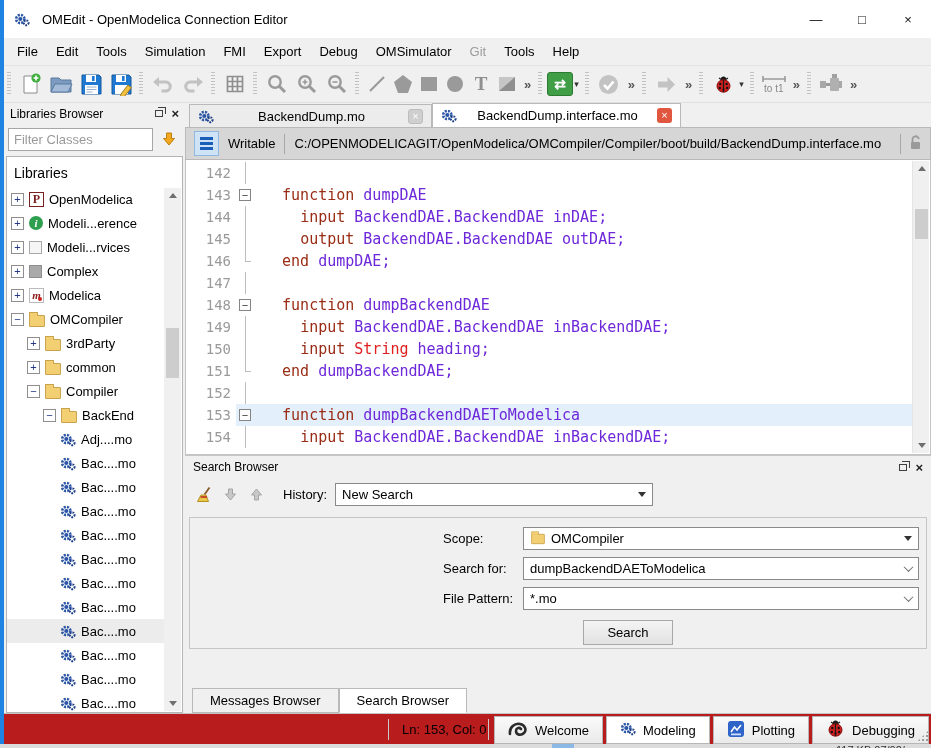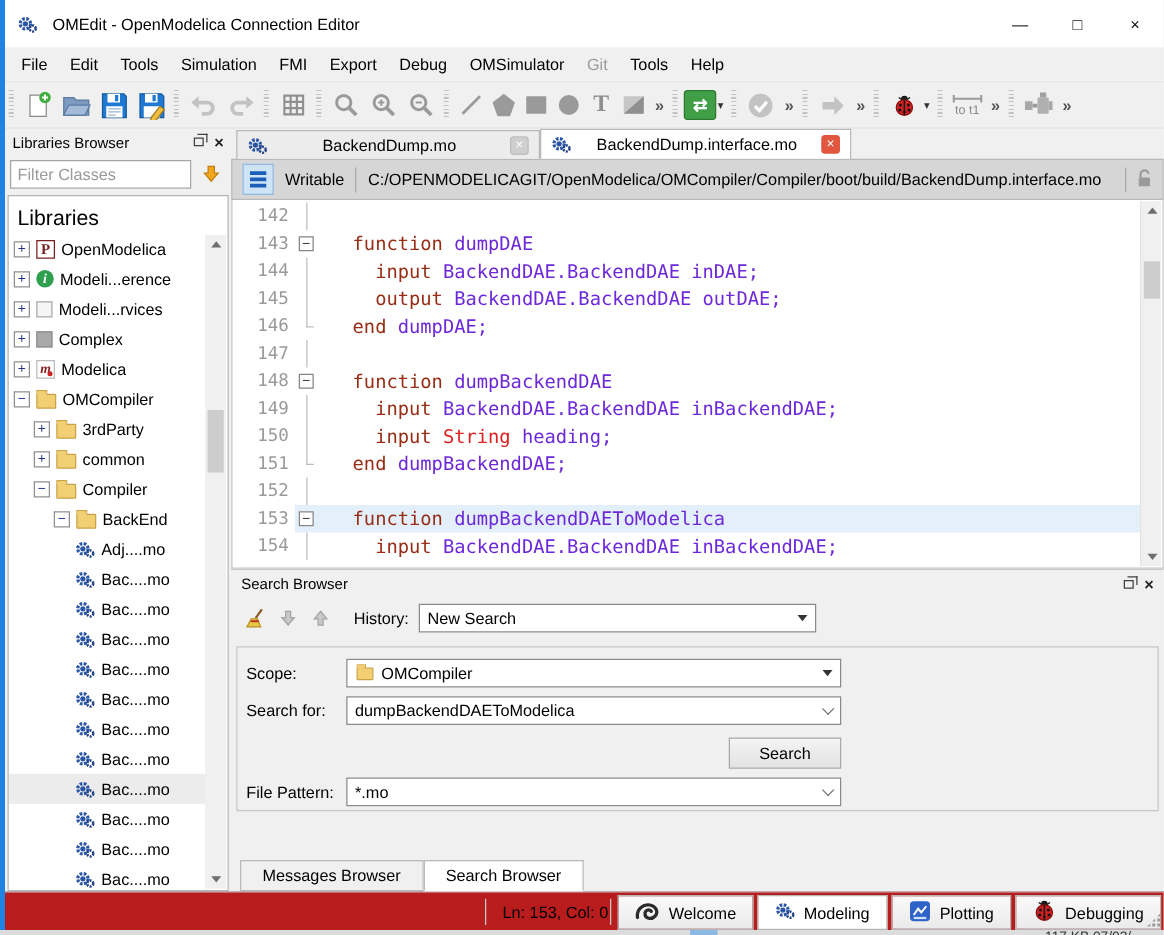--- a/index.html
+++ b/index.html
@@ -37,21 +37,21 @@
 .dock-header{height:21px;display:flex;align-items:center;padding:0 6px;font-size:12px;}
 .dock-btns{margin-left:auto;display:flex;gap:8px;align-items:center;}
 .float-btn{position:relative;width:8px;height:7px;border:1px solid #404040;}
 .float-btn::before{content:'';position:absolute;left:2px;top:-4px;width:7px;height:6px;border:1px solid #404040;border-bottom:none;border-left:none;}
 .close-x{font-size:13px;font-weight:bold;color:#222;line-height:1;}
 .filter-row{display:flex;align-items:center;padding:3px 3px 4px 4px;gap:3px;}
 .filter-input{flex:1;height:23px;border:1px solid #a6a6a6;background:#fff;padding:0 5px;font-size:13px;font-family:inherit;min-width:0;}
 .filter-input::placeholder{color:#9a9a9a;}
 .filter-btn{width:26px;height:24px;display:flex;align-items:center;justify-content:center;background:transparent;border:none;flex:none;}
 .tree{position:absolute;left:2px;top:53px;right:2px;bottom:0;background:#fff;border:1px solid #b4b4b4;overflow:hidden;}
-.tree-header{height:30px;padding:8px 0 0 7px;font-size:17px;}
+.tree-header{height:30px;padding:8px 0 0 7px;font-size:14px;}
 .tree-rows{position:absolute;left:0;top:30px;right:18px;bottom:0;}
 .tree-row{height:24px;display:flex;align-items:center;gap:5px;font-size:13px;white-space:nowrap;}
 .tree-row.selected{background:#ececec;}
 .expander{width:13px;height:13px;border:1px solid #8f8f8f;background:#fff;font-size:11px;line-height:10px;text-align:center;color:#22368f;flex:none;}
 .tree-label{overflow:hidden;}
 .ti{width:17px;height:17px;display:inline-flex;align-items:center;justify-content:center;flex:none;}
 .ti-p{width:15px;height:15px;border:1px solid #7a1f1f;color:#7a1f1f;font-weight:bold;font-family:"Liberation Serif",serif;font-size:12px;background:#fff;}
 .ti-info{width:14px;height:14px;background:#2e9e4f;border-radius:50%;color:#fff;font-family:"Liberation Serif",serif;font-style:italic;font-weight:bold;font-size:11px;}
 .ti-box-light{width:13px;height:13px;border:1px solid #a8a8a8;background:#f5f5f5;}
 .ti-box-gray{width:13px;height:13px;border:1px solid #8e8e8e;background:#a9a9a9;}
@@ -104,21 +104,21 @@
 .sd-header{height:22px;display:flex;align-items:center;padding:0 8px;font-size:12px;}
 .sd-toolbar{height:32px;display:flex;align-items:center;padding:0 6px;}
 .icon-btn{width:26px;height:26px;display:flex;align-items:center;justify-content:center;flex:none;}
 .history-label{margin:0 8px 0 14px;}
 .combo{height:23px;background:#fff;border:1px solid #8a8a8a;display:flex;align-items:center;padding:0 6px;font-size:13px;gap:5px;}
 .combo .grow{flex:1;}
 .dd-solid{width:0;height:0;border-left:4px solid transparent;border-right:4px solid transparent;border-top:5px solid #333;margin-left:auto;}
 .dd-chev{width:7px;height:7px;border-right:1.6px solid #6e6e6e;border-bottom:1.6px solid #6e6e6e;transform:rotate(45deg) translate(-1px,-1px);margin-left:auto;flex:none;}
 .history-combo{width:318px;}
 .sform{margin:7px 4px 0 4px;height:132px;border:1px solid #c6c6c6;padding:9px 7px;position:relative;}
-.frow{display:flex;align-items:center;margin-bottom:7px;}
+.frow{display:flex;align-items:center;margin-bottom:7px;justify-content:flex-end;}
 .flabel{width:80px;font-size:13px;flex:none;}
 .fcombo{width:396px;}
 .fcombo input{border:none;outline:none;flex:1;font-size:13px;font-family:inherit;background:transparent;padding:0;}
 .mini-folder{transform:scale(.85);margin-top:0;}
 .btn-row{width:476px;justify-content:flex-end;margin-top:10px;}
 .search-btn{width:90px;height:25px;background:linear-gradient(#f4f4f4,#e2e2e2);border:1px solid #a8a8a8;font-size:13px;font-family:inherit;}
 
 
 .bottom-tabs{position:absolute;left:185px;top:688px;width:746px;height:25px;background:#f0f0f0;display:flex;align-items:stretch;padding-left:7px;}
 .btab{display:flex;align-items:center;padding:0 17px;border:1px solid #b9b9b9;font-size:13px;background:#f0f0f0;}
@@ -730,29 +730,29 @@
           <span class="dd-solid"></span>
         </span>
       </div>
       <div class="frow">
         <span class="flabel">Search for:</span>
         <span class="combo fcombo">
           <input value="dumpBackendDAEToModelica" style="">
           <span class="dd-chev"></span>
         </span>
       </div>
-      <div class="frow btn-row">
-        <button class="search-btn">Search</button>
-      </div>
       <div class="frow">
         <span class="flabel">File Pattern:</span>
         <span class="combo fcombo">
           <input value="*.mo" style="">
           <span class="dd-chev"></span>
         </span>
+      </div>
+      <div class="frow btn-row">
+        <button class="search-btn">Search</button>
       </div>
     </div>
   </div>
 
   <div class="bottom-tabs">
     <div class="btab">Messages Browser</div>
     <div class="btab active">Search Browser</div>
   </div>
 
   <div class="statusbar">

